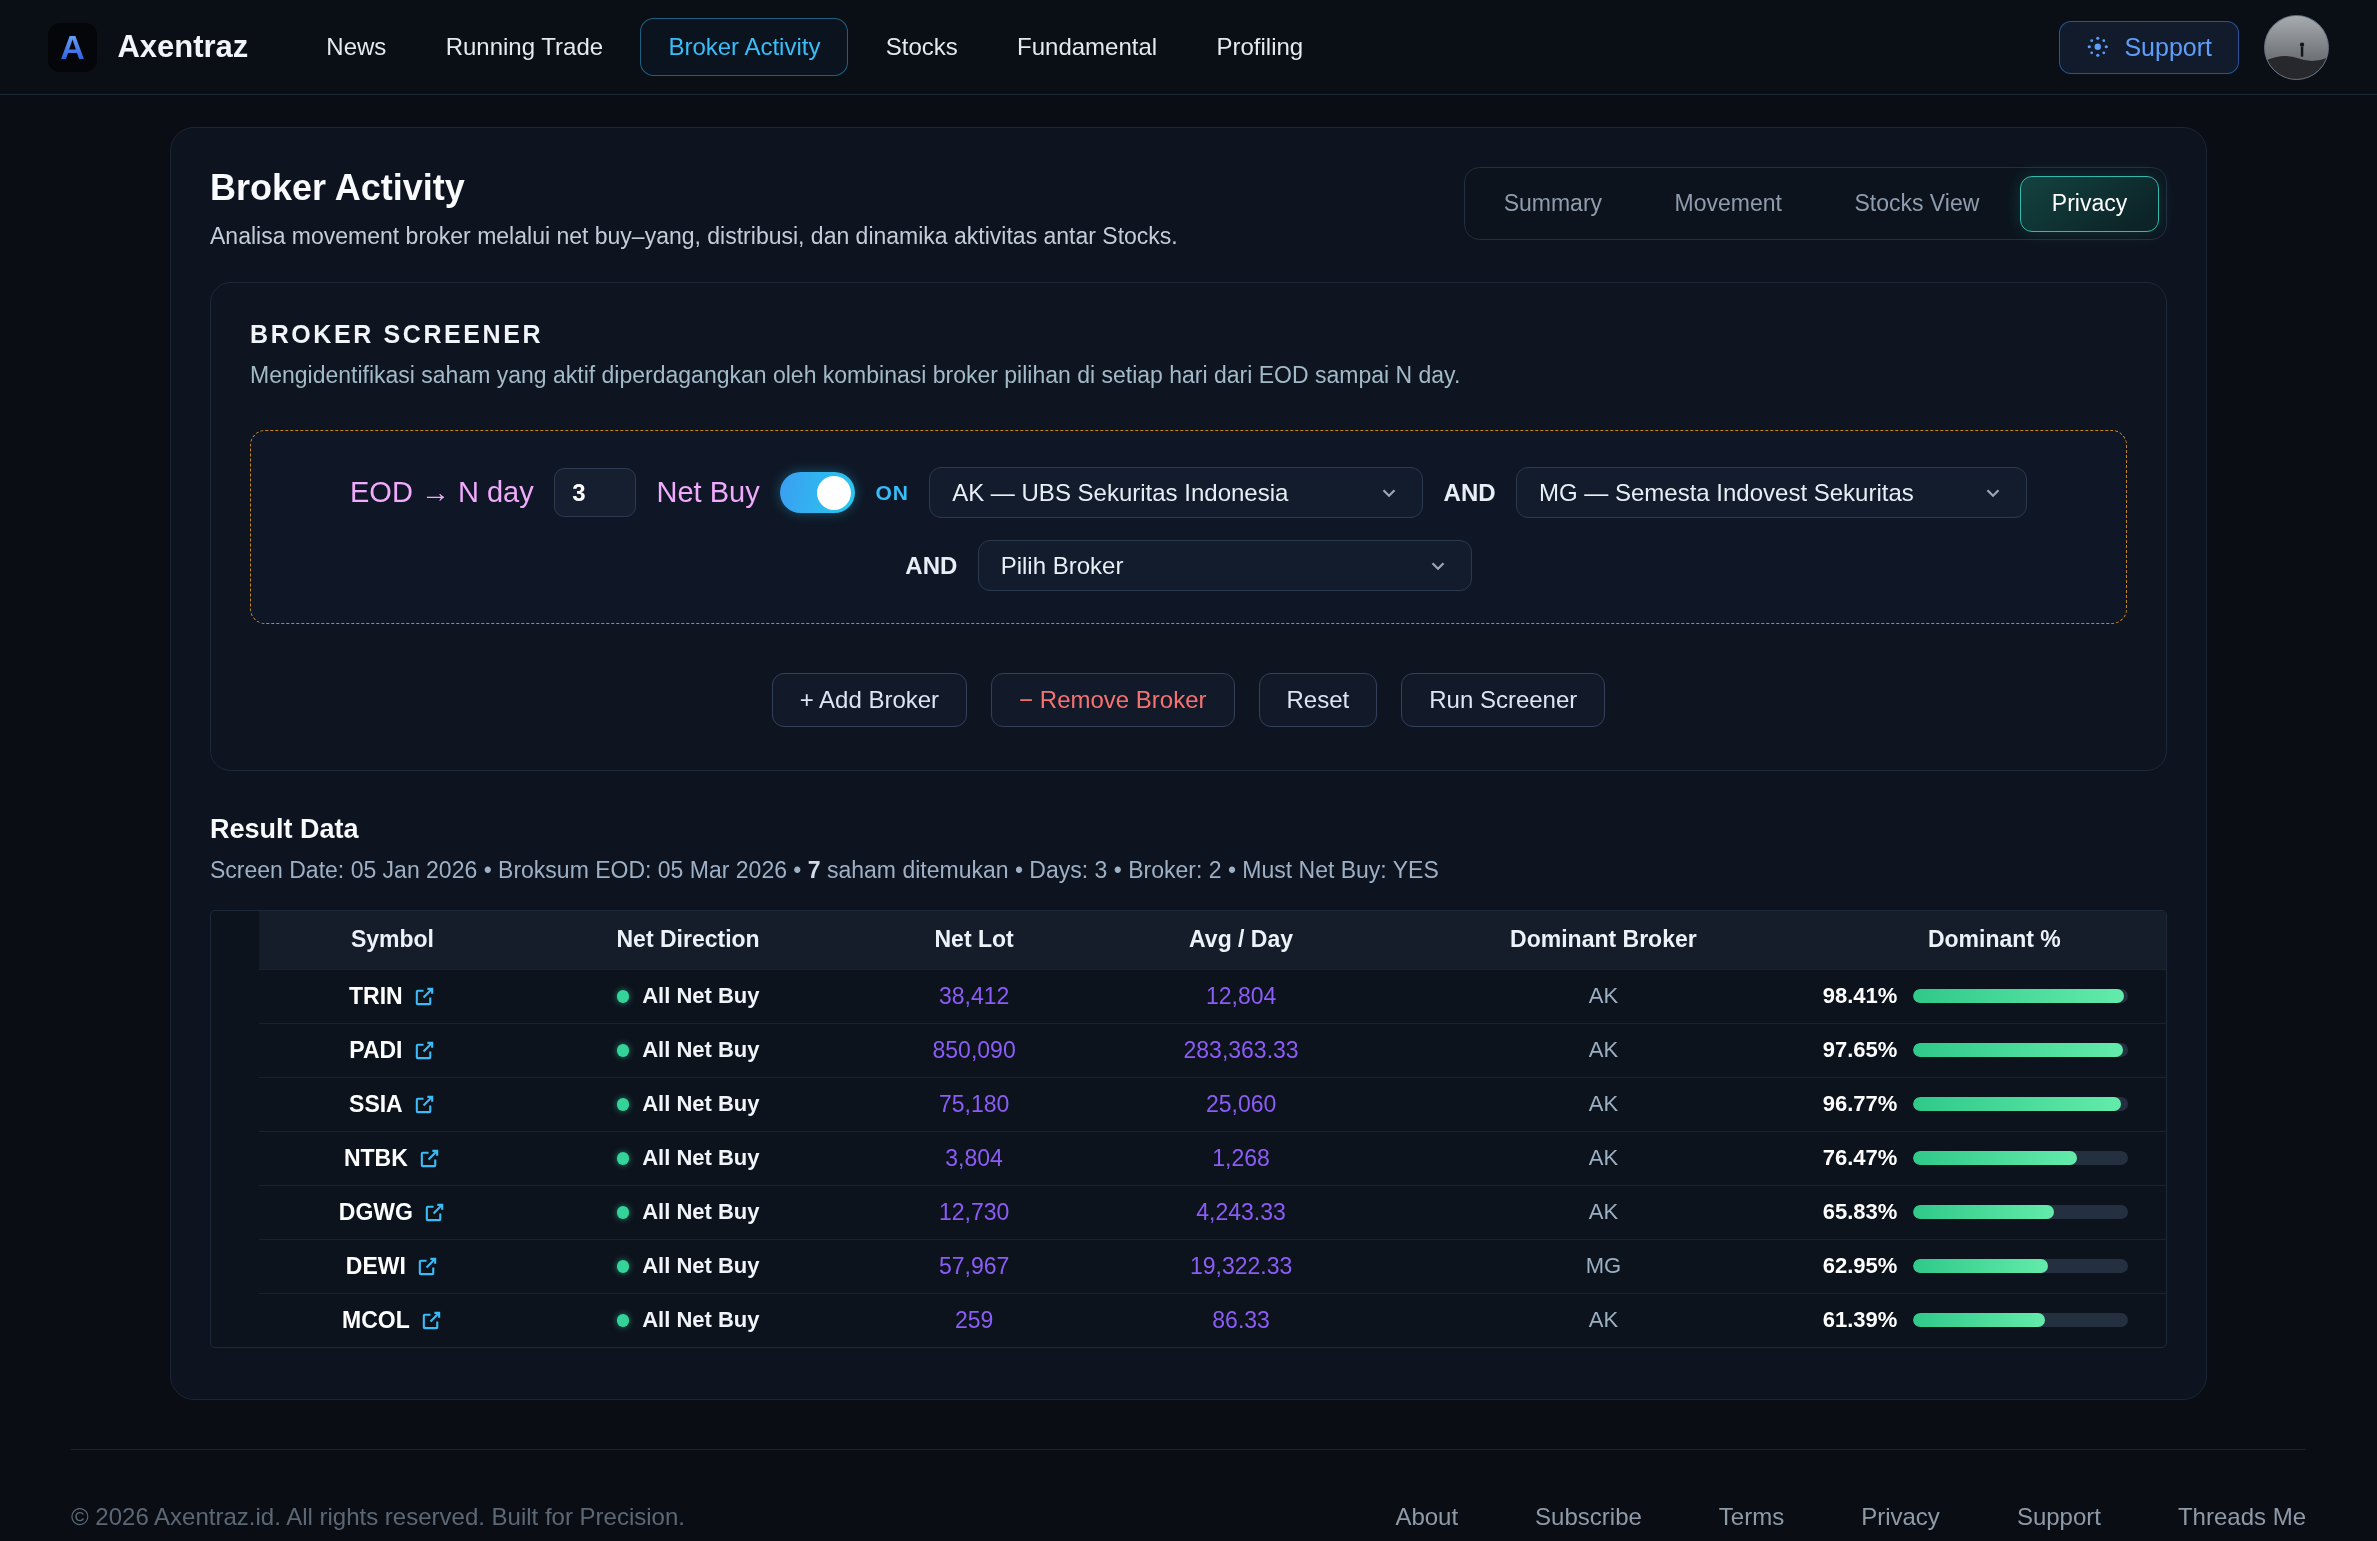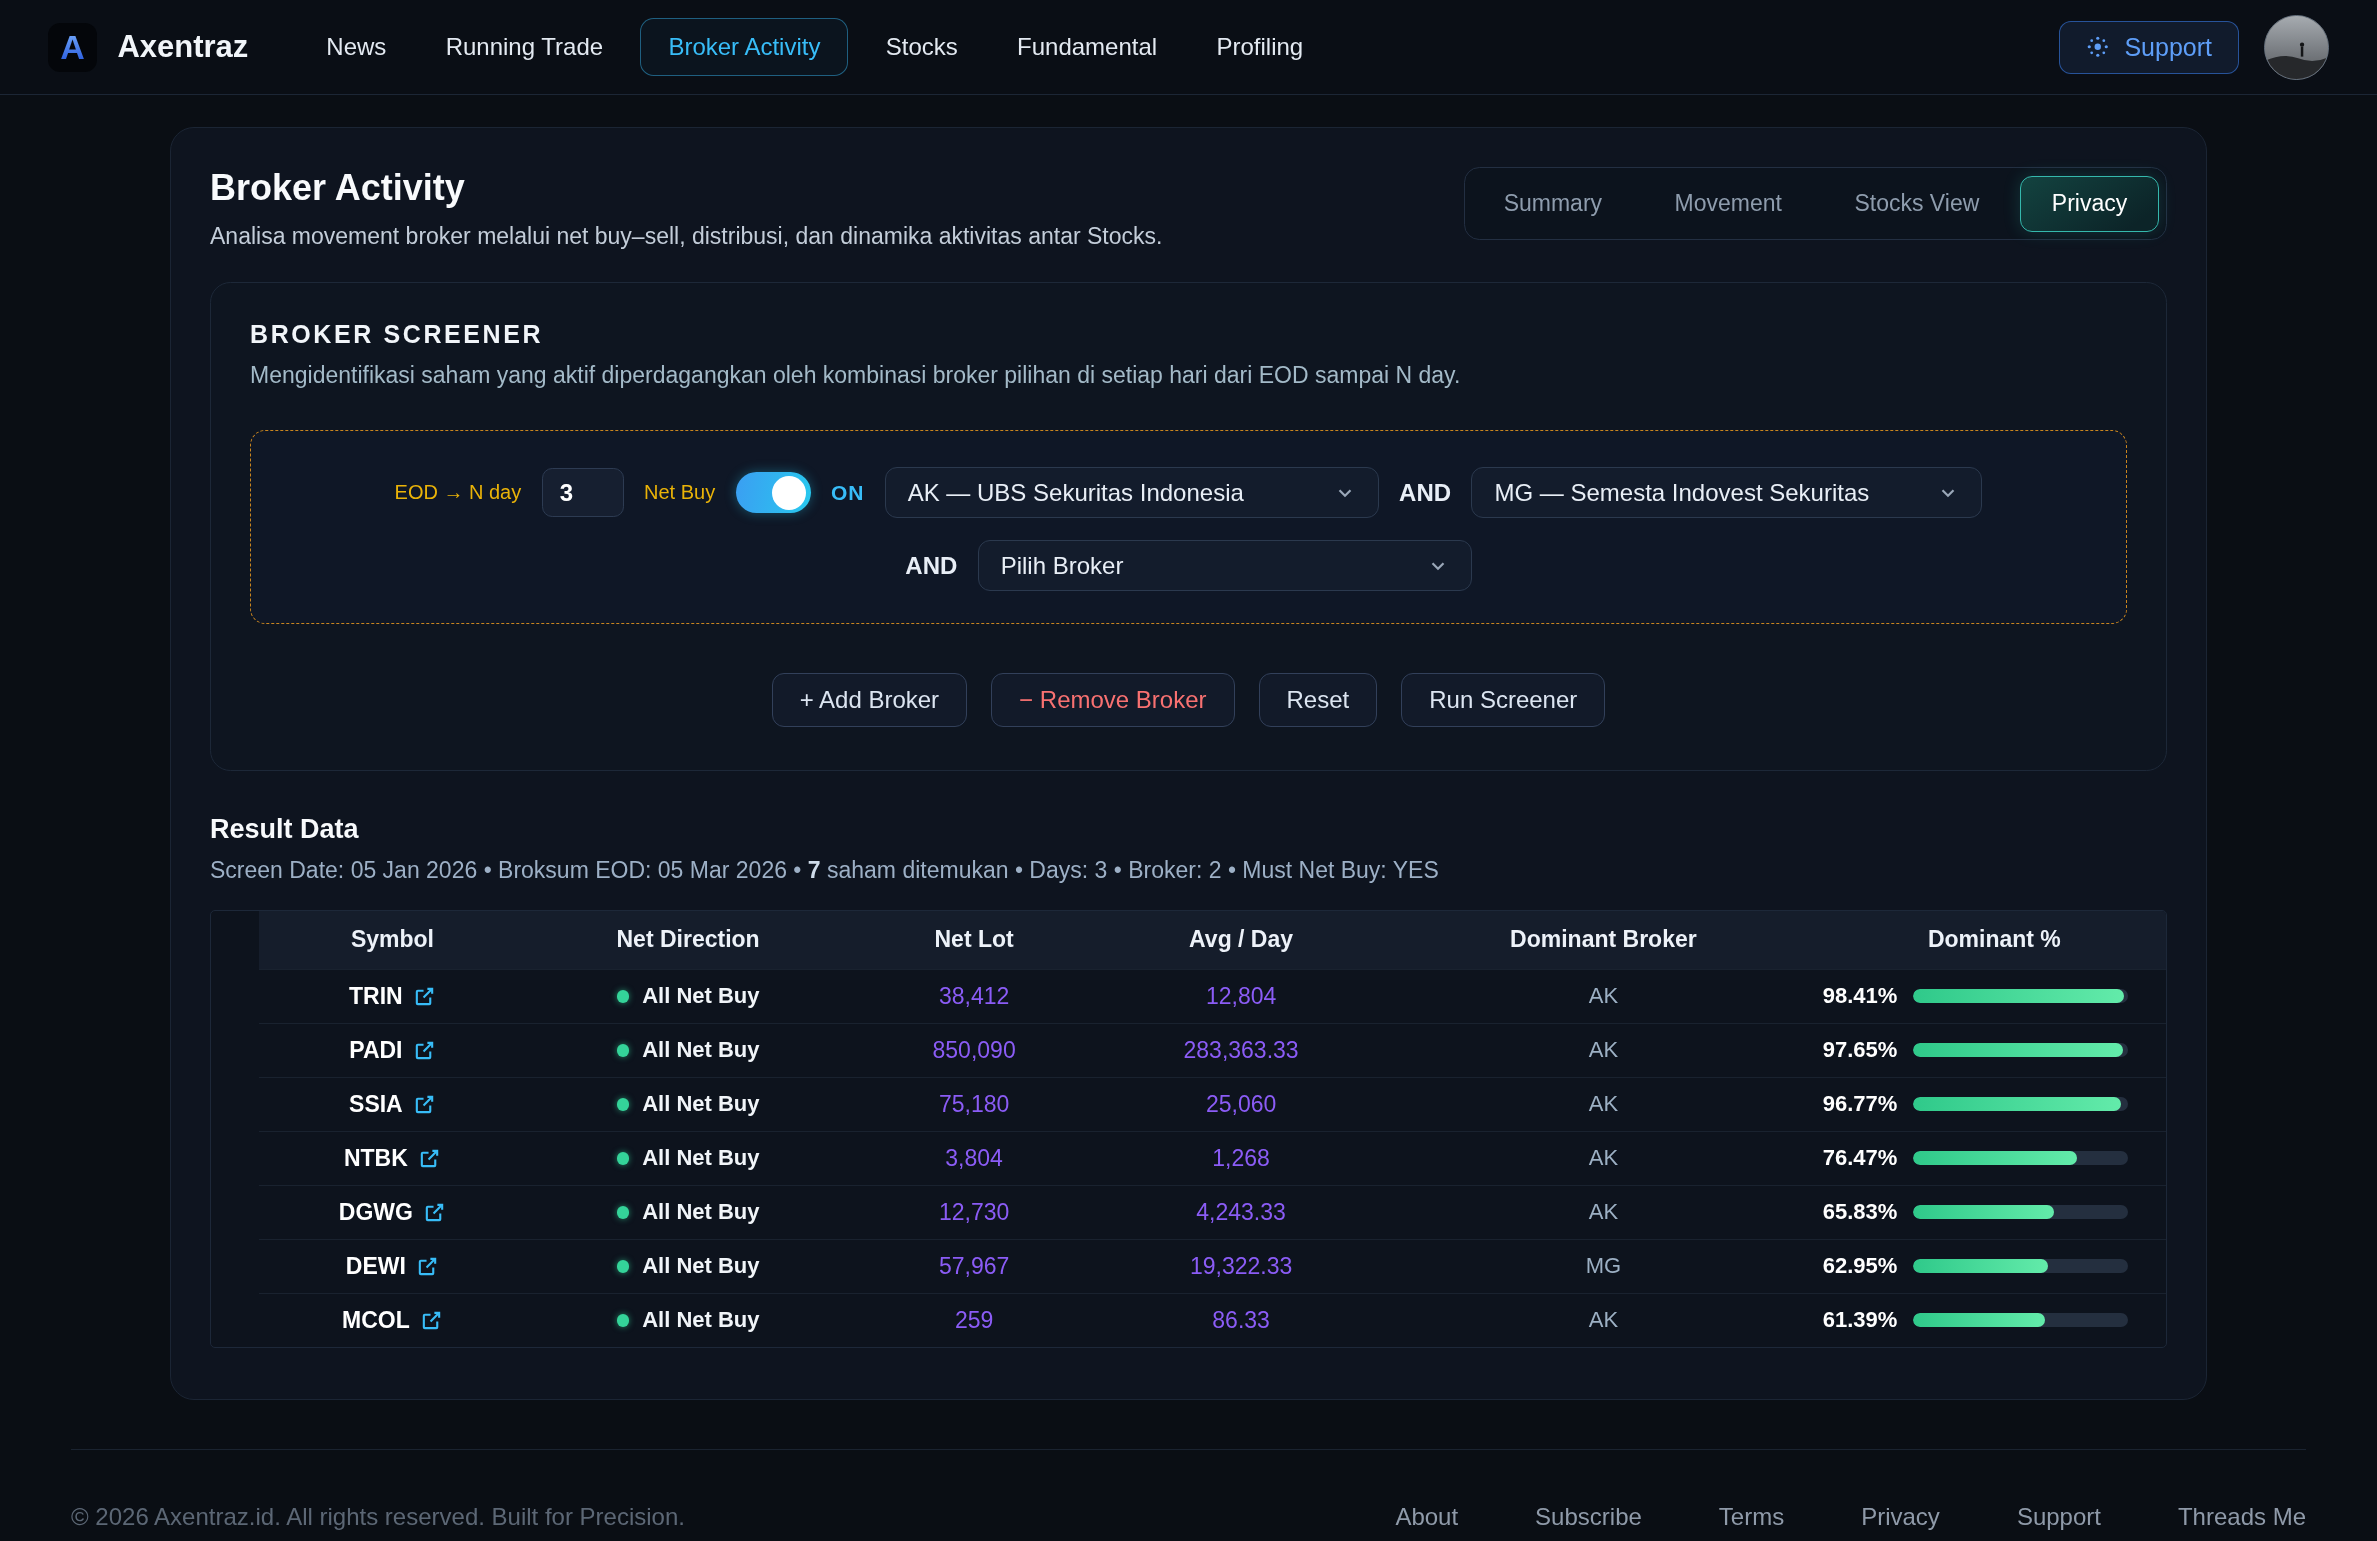--- a/index.html
+++ b/index.html
@@ -74,21 +74,21 @@
   }
   .panel-title { font-size:25px;font-weight:bold;letter-spacing:2.6px;color:#f1f5f9; }
   .panel-desc { font-size:23px;color:#a3bac8;margin-top:13.6px; }
 
   .filter-box {
     margin-top:41px;border:1.7px dashed #c9851f;border-radius:15.3px;
     background:#0f1726;padding:36px 34px 32px;
   }
   .filter-row { display:flex;justify-content:center;align-items:center;gap:20.4px; }
   .filter-row + .filter-row { margin-top:22px; }
-  .f-label { font-size:20px;color:#eab308;white-space:nowrap; }
+  .f-label { font-size:29px;color:#f0abfc;white-space:nowrap; }
   .and-label { font-size:24px;font-weight:600;color:#e8eef6; }
   .n-input {
     width:82px;height:49px;background:#161f30;border:1.7px solid #2d3b52;
     border-radius:10.2px;color:#fff;font-size:24px;font-weight:bold;
     padding-left:17px;outline:none;font-family:inherit;
   }
   .toggle {
     width:75px;height:41px;border-radius:20.4px;position:relative;cursor:pointer;
     background:linear-gradient(100deg,#3b9ef2,#27c9ee);
     box-shadow:0 0 12px rgba(39,201,238,.35);
@@ -204,21 +204,21 @@
     </div>
   </div>
 </header>
 
 <div class="main-wrap">
   <section class="card">
 
     <div class="card-head">
       <div>
         <h1 class="page-title">Broker Activity</h1>
-        <p class="page-sub">Analisa movement broker melalui net buy–sell, distribusi, dan dinamika aktivitas antar Stocks.</p>
+        <p class="page-sub">Analisa movement broker melalui net buy–yang, distribusi, dan dinamika aktivitas antar Stocks.</p>
       </div>
       <div class="tabs">
         <span class="tab">Summary</span>
         <span class="tab">Movement</span>
         <span class="tab">Stocks View</span>
         <span class="tab active">Privacy</span>
       </div>
     </div>
 
     <section class="screener-panel">

